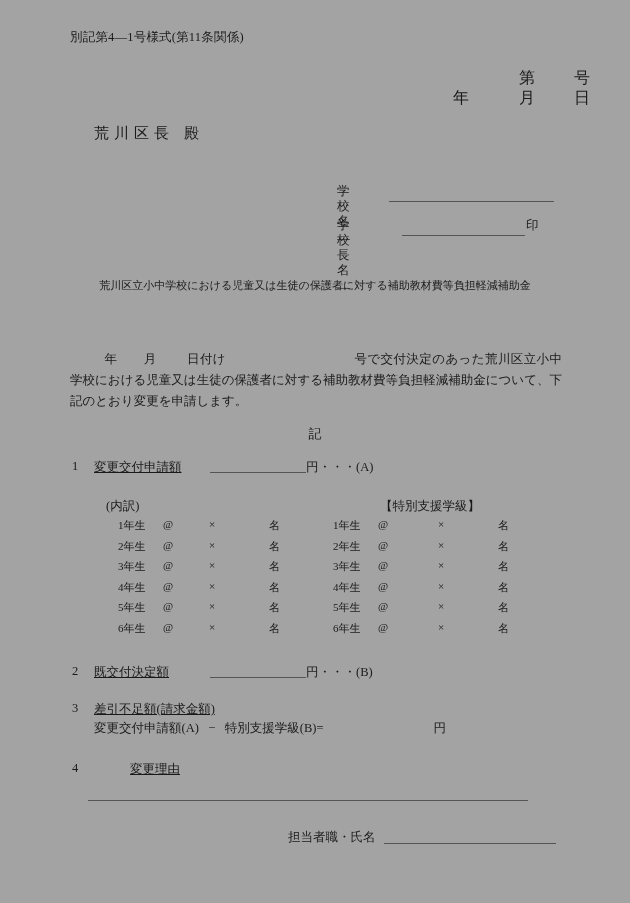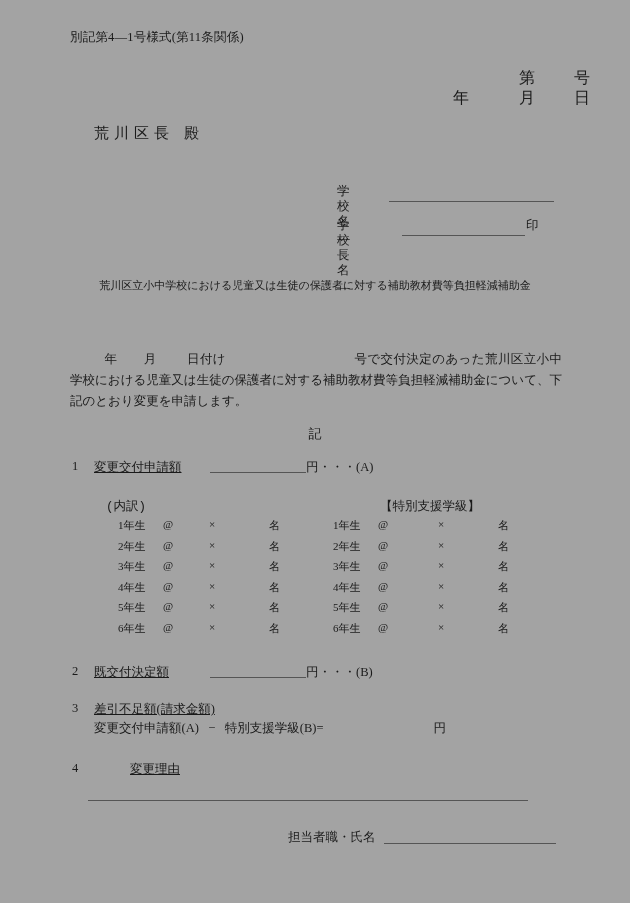--- a/index.html
+++ b/index.html
@@ -177,21 +177,20 @@
 
   .item4 { left: 72px; top: 761px; width: 400px; }
   .item4 .label { left: 22px; margin-left: 36px; }
 
   
   .breakdown { left: 0; top: 498px; width: 630px; }
   .bd-head {
     position: relative;
     height: 20px;
     font-size: 12.5px;
-    font-family: Liberation Mono, monospace;
   }
   .bd-head .left-head { position: absolute; left: 106px; top: 0; }
   .bd-head .right-head { position: absolute; left: 380px; top: 0; }
 
   .bd-row {
     position: relative;
     height: 20.5px;
     font-size: 11px;
   }
   .bd-row .c-grade { position: absolute; top: 0; }

